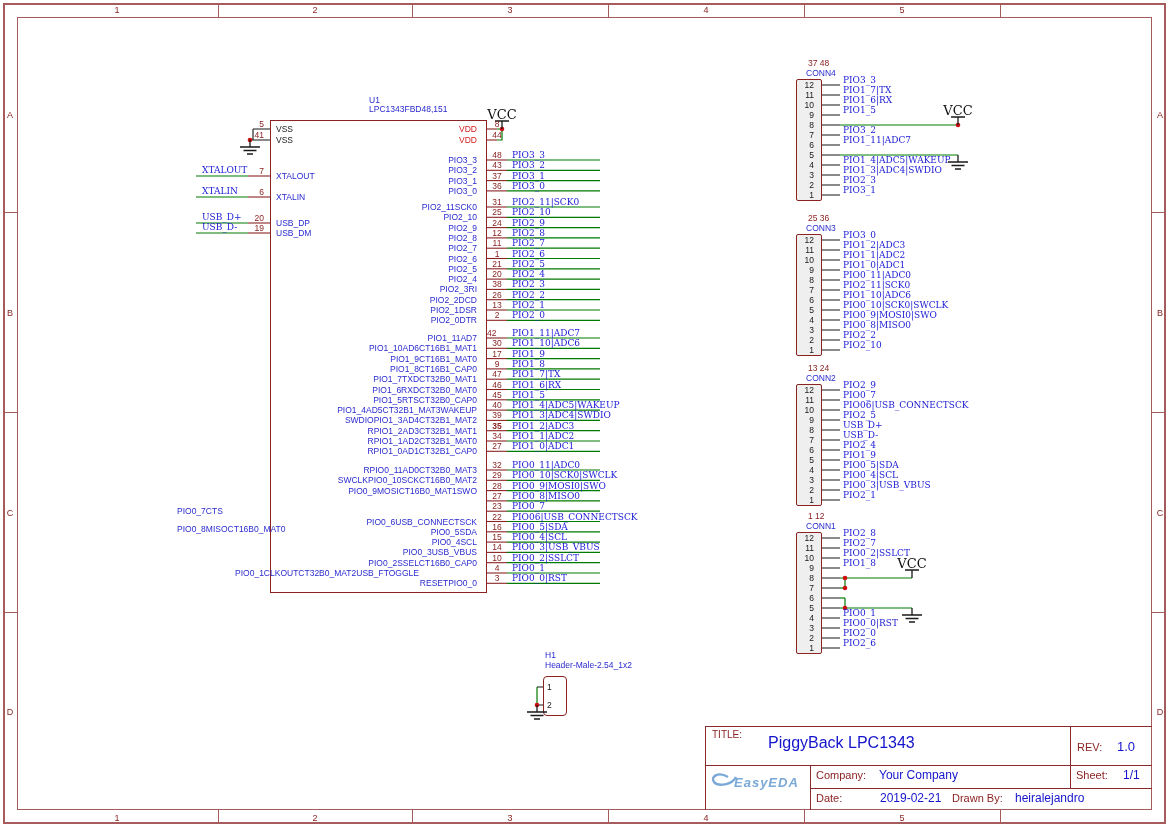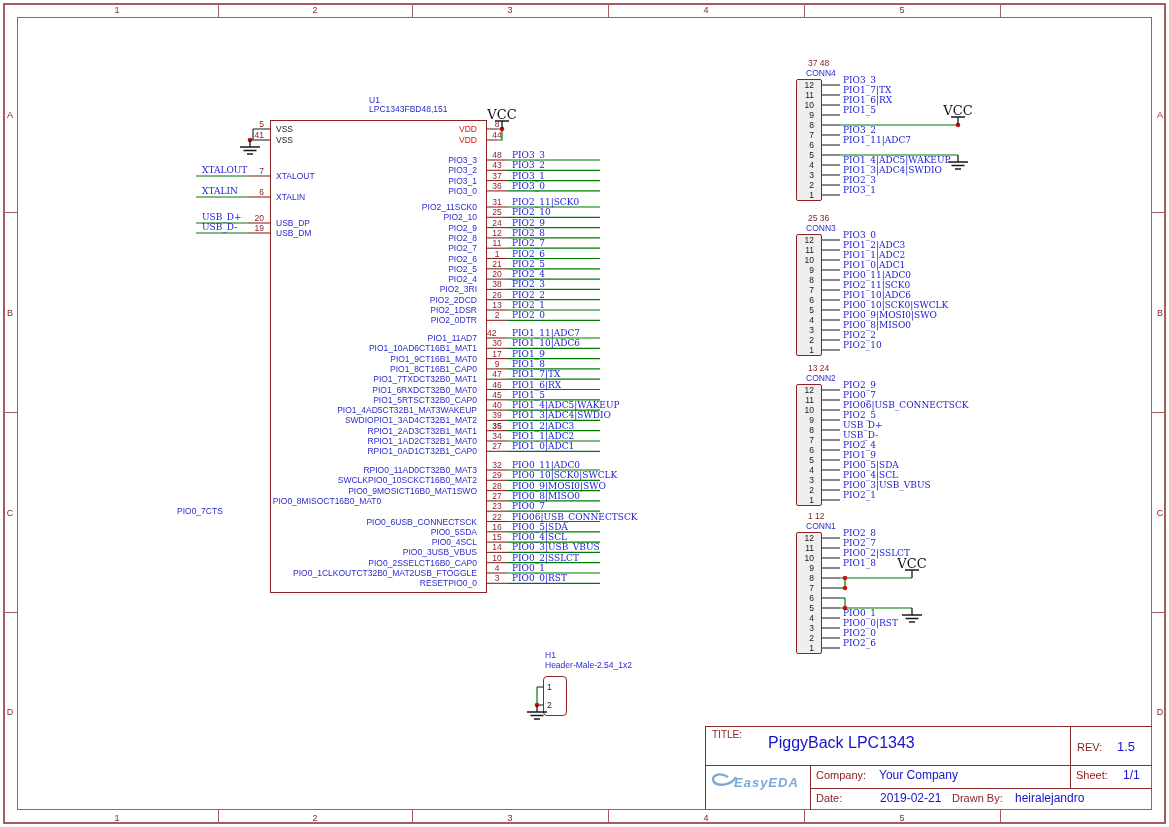--- a/index.html
+++ b/index.html
@@ -206,21 +206,21 @@
     <div class="tl-ln" style="left:705px;top:726px;width:447px;height:1px;"></div>
     <div class="tl-ln" style="left:705px;top:726px;width:1px;height:84px;"></div>
     <div class="tl-ln" style="left:705px;top:765px;width:447px;height:1px;"></div>
     <div class="tl-ln" style="left:810px;top:788px;width:342px;height:1px;"></div>
     <div class="tl-ln" style="left:810px;top:765px;width:1px;height:45px;"></div>
     <div class="tl-ln" style="left:1070px;top:726px;width:1px;height:62px;"></div>
 
     <div class="t txt tbl" style="left:712px;top:729px;">TITLE:</div>
     <div class="t txt tbv" style="left:768px;top:734px;font-size:16px;">PiggyBack LPC1343</div>
     <div class="t txt tbl" style="left:1077px;top:741px;font-size:11px;">REV:</div>
-    <div class="t txt tbv" style="left:1117px;top:739px;font-size:13px;">1.5</div>
+    <div class="t txt tbv" style="left:1117px;top:739px;font-size:13px;">1.0</div>
     <div class="t txt tbl" style="left:816px;top:769px;font-size:11px;">Company:</div>
     <div class="t txt tbv" style="left:879px;top:768px;">Your Company</div>
     <div class="t txt tbl" style="left:1076px;top:769px;font-size:11px;">Sheet:</div>
     <div class="t txt tbv" style="left:1123px;top:768px;">1/1</div>
     <div class="t txt tbl" style="left:816px;top:792px;font-size:11px;">Date:</div>
     <div class="t txt tbv" style="left:880px;top:791px;">2019-02-21</div>
     <div class="t txt tbl" style="left:952px;top:792px;font-size:11px;">Drawn By:</div>
     <div class="t txt tbv" style="left:1015px;top:791px;">heiralejandro</div>
 
     <svg width="100" height="26" style="position:absolute;left:708px;top:768px;">
@@ -372,42 +372,42 @@
     <div class="t txt net" style="left: 512px; top: 441.3px;">PIO1_0|ADC1</div>
     <div class="t txt pname" style="left: 177px; width: 300px; text-align: right; top: 465px;">RPIO0_11AD0CT32B0_MAT3</div>
     <div class="t txt pnum" style="left: 487px; width: 20px; text-align: center; top: 460px;">32</div>
     <div class="t txt net" style="left: 512px; top: 460px;">PIO0_11|ADC0</div>
     <div class="t txt pname" style="left: 177px; width: 300px; text-align: right; top: 475.3px;">SWCLKPIO0_10SCKCT16B0_MAT2</div>
     <div class="t txt pnum" style="left: 487px; width: 20px; text-align: center; top: 470.3px;">29</div>
     <div class="t txt net" style="left: 512px; top: 470.3px;">PIO0_10|SCK0|SWCLK</div>
     <div class="t txt pname" style="left: 177px; width: 300px; text-align: right; top: 485.6px;">PIO0_9MOSICT16B0_MAT1SWO</div>
     <div class="t txt pnum" style="left: 487px; width: 20px; text-align: center; top: 480.6px;">28</div>
     <div class="t txt net" style="left: 512px; top: 480.6px;">PIO0_9|MOSI0|SWO</div>
-    <div class="t txt pname" style="left: 177px; width: 300px; text-align: center; top: 496px;">PIO0_8MISOCT16B0_MAT0</div>
+    <div class="t txt pname" style="left: 177px; width: 300px; text-align: left; top: 524px;">PIO0_8MISOCT16B0_MAT0</div>
     <div class="t txt pnum" style="left: 487px; width: 20px; text-align: center; top: 490.9px;">27</div>
     <div class="t txt net" style="left: 512px; top: 490.9px;">PIO0_8|MISO0</div>
     <div class="t txt pname" style="left: 177px; width: 300px; top: 506.2px;">PIO0_7CTS</div>
     <div class="t txt pnum" style="left: 487px; width: 20px; text-align: center; top: 501.2px;">23</div>
     <div class="t txt net" style="left: 512px; top: 501.2px;">PIO0_7</div>
     <div class="t txt pname" style="left: 177px; width: 300px; text-align: right; top: 516.5px;">PIO0_6USB_CONNECTSCK</div>
     <div class="t txt pnum" style="left: 487px; width: 20px; text-align: center; top: 511.5px;">22</div>
     <div class="t txt net" style="left: 512px; top: 511.5px;">PIO06|USB_CONNECTSCK</div>
     <div class="t txt pname" style="left: 177px; width: 300px; text-align: right; top: 526.8px;">PIO0_5SDA</div>
     <div class="t txt pnum" style="left: 487px; width: 20px; text-align: center; top: 521.8px;">16</div>
     <div class="t txt net" style="left: 512px; top: 521.8px;">PIO0_5|SDA</div>
     <div class="t txt pname" style="left: 177px; width: 300px; text-align: right; top: 537.1px;">PIO0_4SCL</div>
     <div class="t txt pnum" style="left: 487px; width: 20px; text-align: center; top: 532.1px;">15</div>
     <div class="t txt net" style="left: 512px; top: 532.1px;">PIO0_4|SCL</div>
     <div class="t txt pname" style="left: 177px; width: 300px; text-align: right; top: 547.4px;">PIO0_3USB_VBUS</div>
     <div class="t txt pnum" style="left: 487px; width: 20px; text-align: center; top: 542.4px;">14</div>
     <div class="t txt net" style="left: 512px; top: 542.4px;">PIO0_3|USB_VBUS</div>
     <div class="t txt pname" style="left: 177px; width: 300px; text-align: right; top: 557.7px;">PIO0_2SSELCT16B0_CAP0</div>
     <div class="t txt pnum" style="left: 487px; width: 20px; text-align: center; top: 552.7px;">10</div>
     <div class="t txt net" style="left: 512px; top: 552.7px;">PIO0_2|SSLCT</div>
-    <div class="t txt pname" style="left: 177px; width: 300px; text-align: right; top: 568px;">PIO0_1CLKOUTCT32B0_MAT2USB_FTOGGLE</div>
+    <div class="t txt pname" style="left: 177px; width: 300px; text-align: center; top: 568px;">PIO0_1CLKOUTCT32B0_MAT2USB_FTOGGLE</div>
     <div class="t txt pnum" style="left: 487px; width: 20px; text-align: center; top: 563px;">4</div>
     <div class="t txt net" style="left: 512px; top: 563px;">PIO0_1</div>
     <div class="t txt pname" style="left: 177px; width: 300px; text-align: right; top: 578.3px;">RESETPIO0_0</div>
     <div class="t txt pnum" style="left: 487px; width: 20px; text-align: center; top: 573.3px;">3</div>
     <div class="t txt net" style="left: 512px; top: 573.3px;">PIO0_0|RST</div>
     <div class="body connbody" style="left: 796px; top: 79px; width: 26px; height: 122px;"></div>
     <div class="t txt ref vred" style="left: 808px; top: 58px;">37 48</div>
     <div class="t txt ref" style="left: 806px; top: 67.5px;">CONN4</div>
     <div class="t txt cnum" style="left: 797px; width: 17px; text-align: right; top: 80px;">12</div>
     <div class="t txt net" style="left: 843px; top: 75px;">PIO3_3</div>

